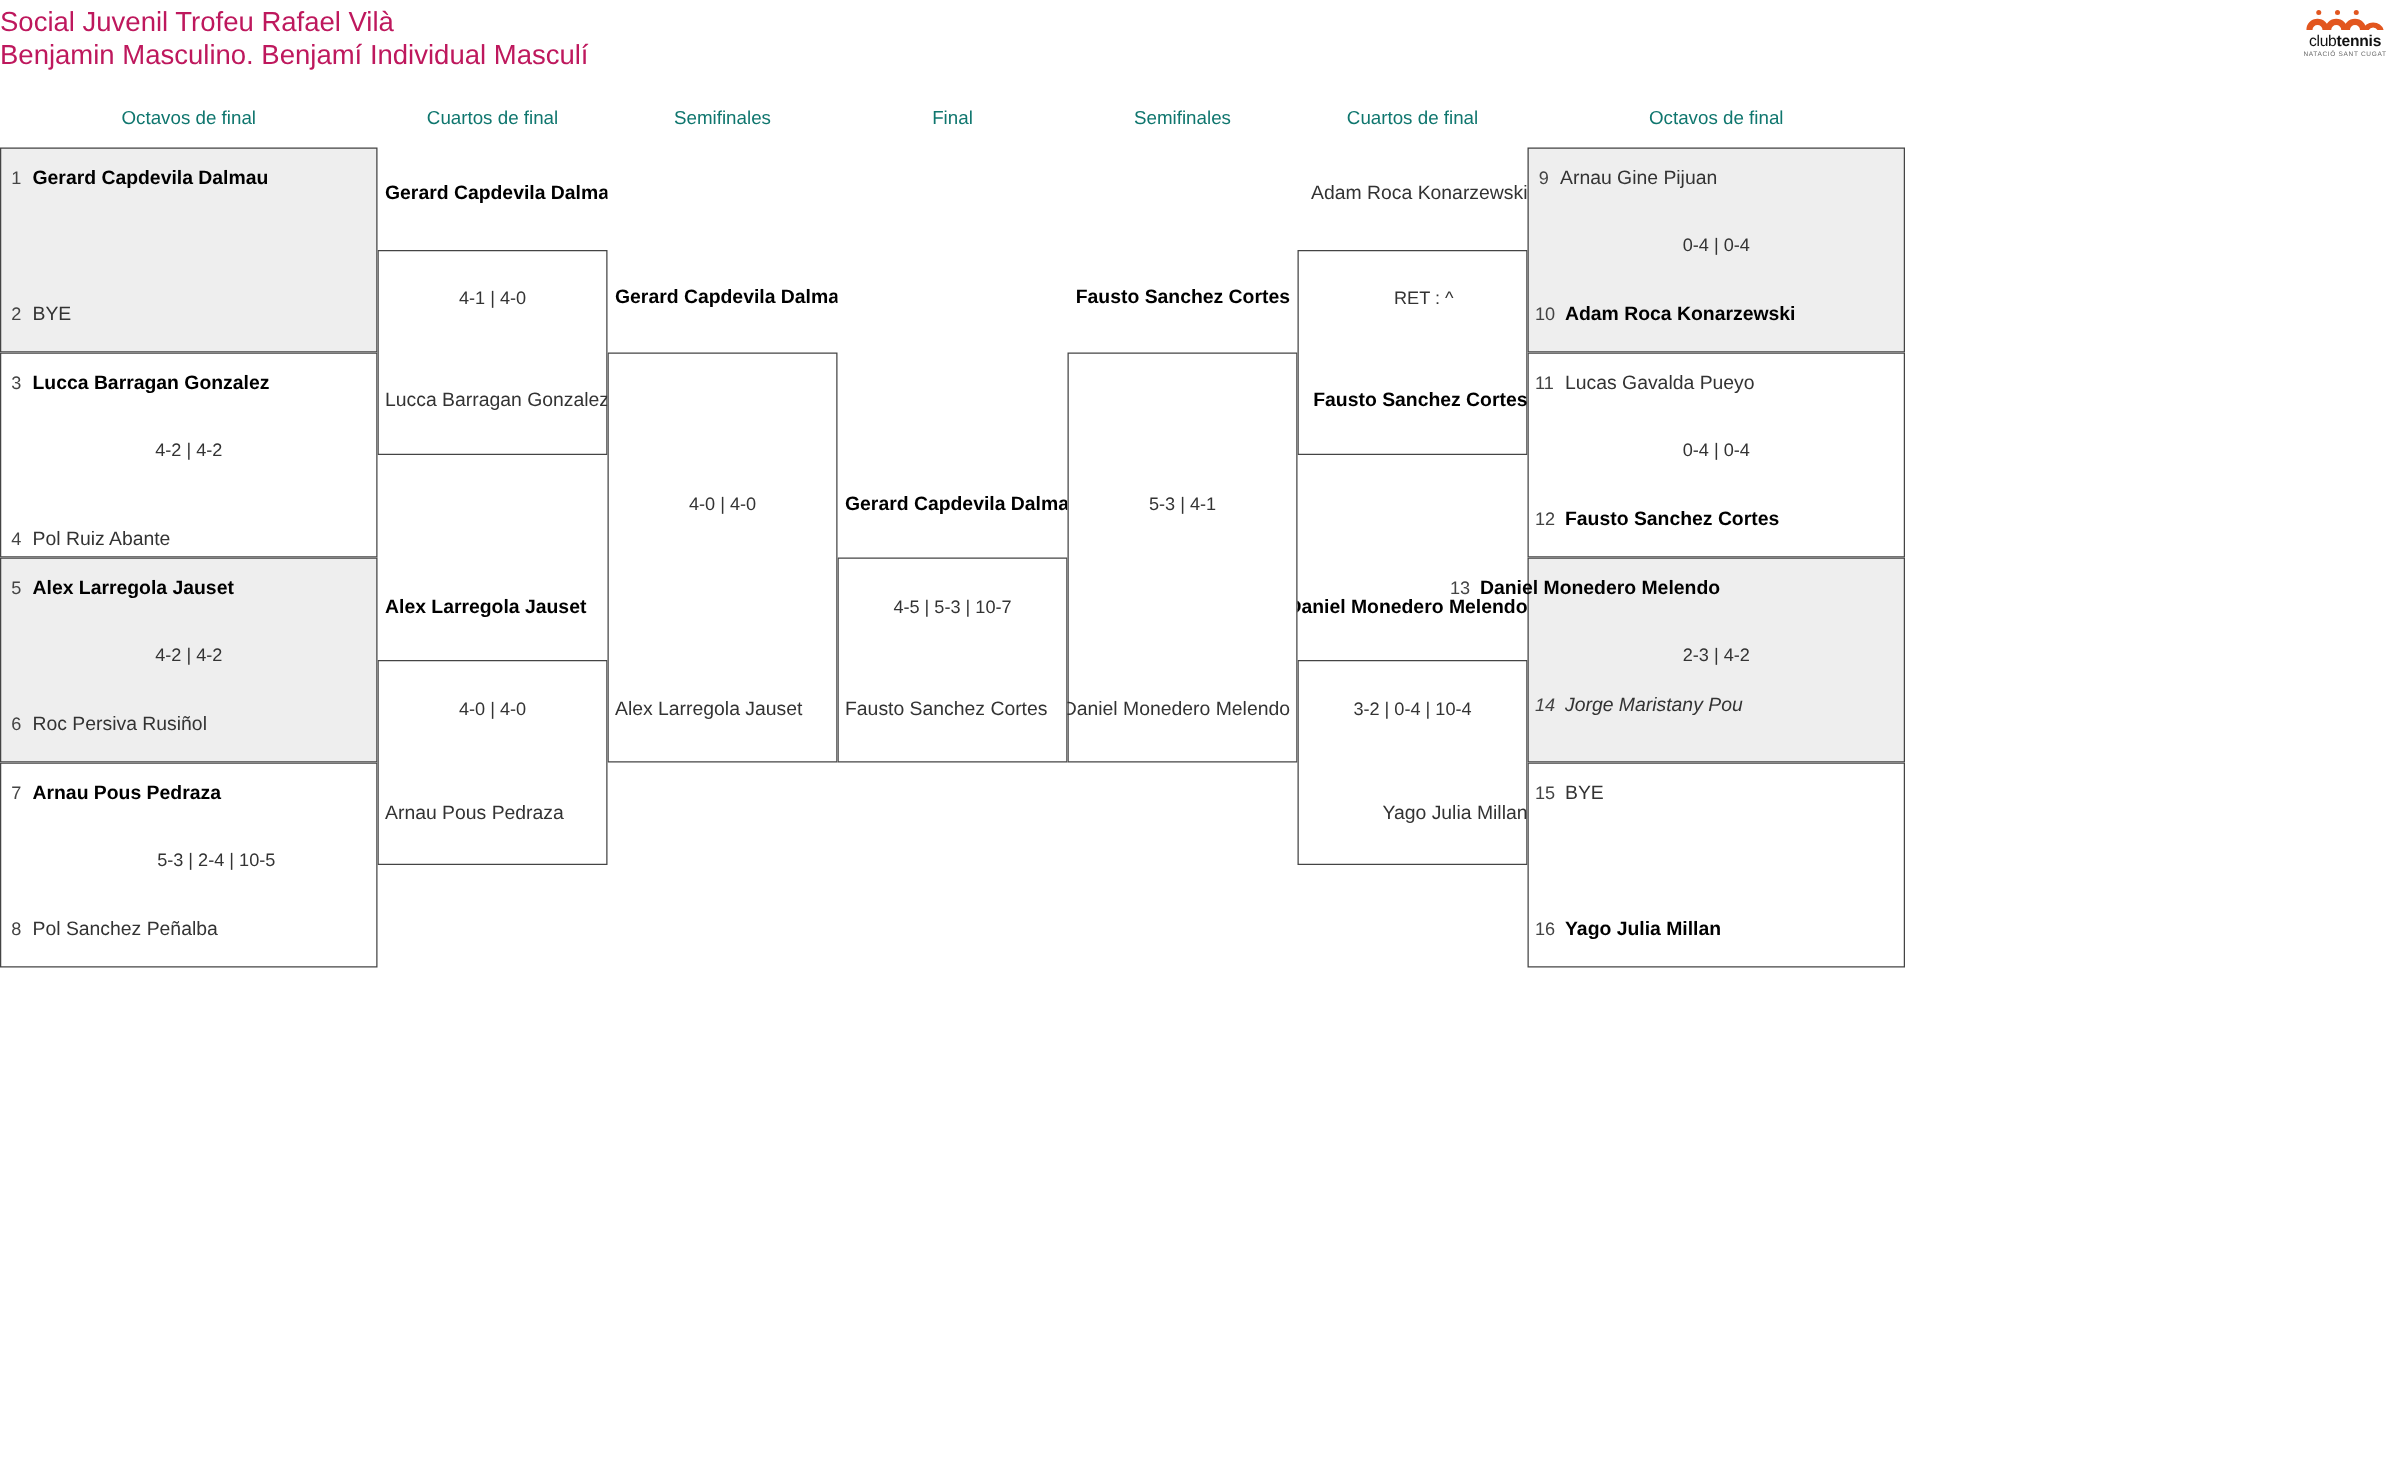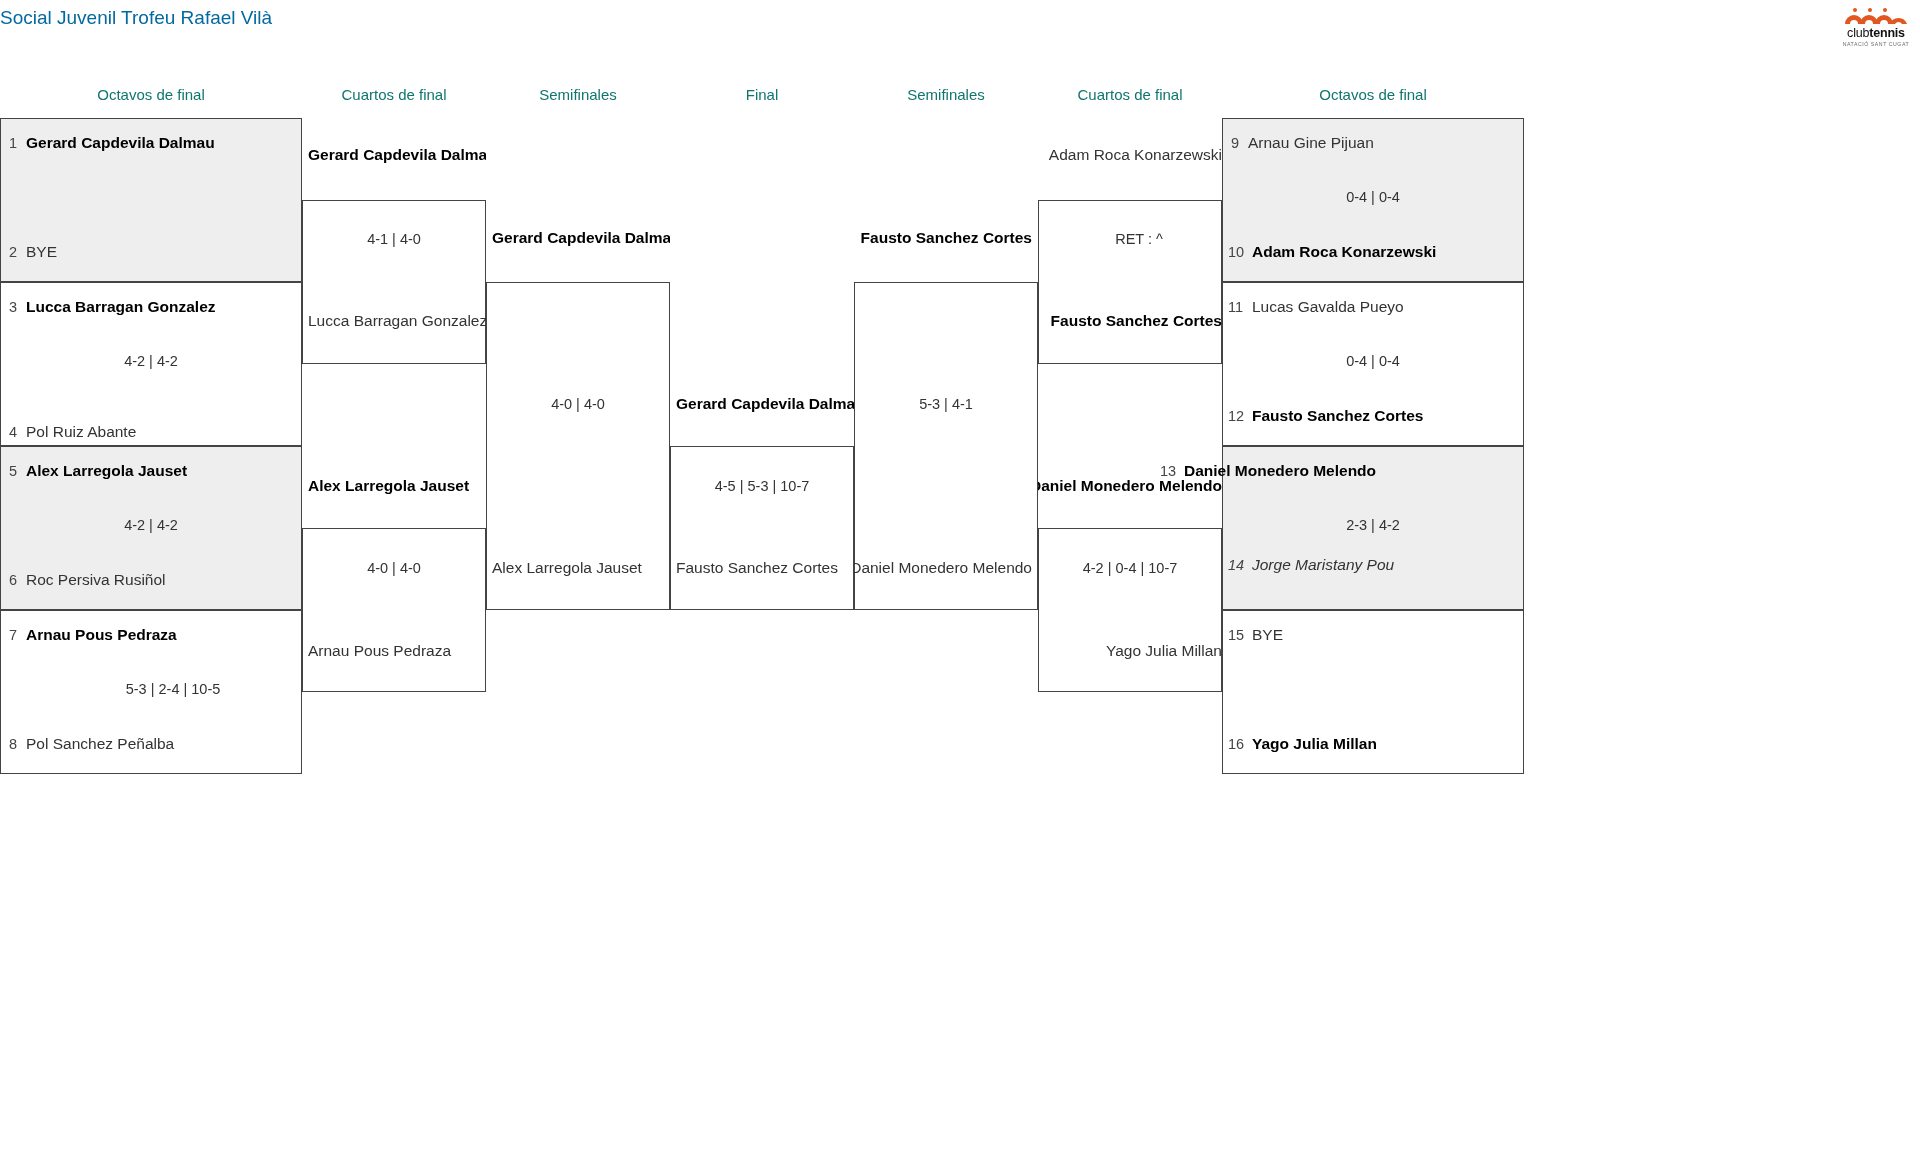--- a/index.html
+++ b/index.html
@@ -9,21 +9,21 @@
     background: #ffffff;
     font-family: "Liberation Sans", "DejaVu Sans", sans-serif;
     color: #1a1a1a;
     overflow: hidden;
   }
   #root { position: relative; width: 1920px; height: 1166px; }
 
   
   .title-block {
     position: absolute; left: 0px; top: 5px;
-    font-size: 19px; line-height: 26px; font-weight: 400; color: #0369a1;
+    font-size: 22px; line-height: 26px; font-weight: 400; color: #be185d;
     white-space: nowrap;
   }
   .title-line { display: block; }
 
   .logo {
     position: absolute; right: 6px; top: 6px;
     width: 76px; height: 46px;
     display: flex; flex-direction: column; align-items: center; justify-content: flex-start;
   }
   .logo-mark { width: 62px; height: 20px; display:block; }
@@ -81,20 +81,21 @@
   .nm.win { font-weight: 700; color: #000; }
   .nm.lose { font-weight: 400; color: #333; }
 </style>
 </head>
 <body>
 
 <div id="root">
 
   <div class="title-block">
     <span class="title-line">Social Juvenil Trofeu Rafael Vilà</span>
+    <span class="title-line">Benjamin Masculino. Benjamí Individual Masculí</span>
   </div>
 
   <div class="logo">
     <svg class="logo-mark" viewBox="0 0 62 20">
       <g fill="#E2561F">
         <path d="M0 18 A9 9 0 0 1 18 18 L13 18 A4 4 0 0 0 5 18 Z"></path>
         <path d="M15 18 A9 9 0 0 1 33 18 L28 18 A4 4 0 0 0 20 18 Z"></path>
         <path d="M30 18 A9 9 0 0 1 48 18 L43 18 A4 4 0 0 0 35 18 Z"></path>
         <path d="M45 18 A9 9 0 0 1 62 18 L57 18 A4 4 0 0 0 50 18 Z"></path>
         <rect x="8" y="2" width="4" height="4" rx="2"></rect>
@@ -194,21 +195,21 @@
     <span class="nm win" style="right:0;top:0;">Fausto Sanchez Cortes</span>
     </div>
   <div class="clipwin" style="left:1038px; top:477px; width:184px; height:20px;">
     <span class="nm win" style="right:0;top:0;">Daniel Monedero Melendo</span>
     </div>
   <div class="clipwin" style="left:1038px; top:642px; width:184px; height:20px;">
     <span class="nm lose" style="right:0;top:0;">Yago Julia Millan</span>
     </div>
 
   <div class="score" style="left:1038px; top:231px; width:202px;">RET : ^</div>
-  <div class="score" style="left:1038px; top:560px; width:184px;">4-2 | 0-4 | 10-7</div>
+  <div class="score" style="left:1038px; top:560px; width:184px;">3-2 | 0-4 | 10-4</div>
 
   <div class="box shaded" style="left:1222px; top:118px; width:302px; height:164px;"></div>
   <div class="box" style="left:1222px; top:282px; width:302px; height:164px;"></div>
   <div class="box shaded" style="left:1222px; top:446px; width:302px; height:164px;"></div>
   <div class="box" style="left:1222px; top:610px; width:302px; height:164px;"></div>
 
   <div class="slot lose" style="left:1231px; top:134px;"><span class="seedno">9</span><span>Arnau Gine Pijuan</span></div>
   <div class="slot win" style="left:1228px; top:243px;"><span class="seedno" style="min-width:24px">10</span><span>Adam Roca Konarzewski</span></div>
   <div class="slot lose" style="left:1228px; top:298px;"><span class="seedno" style="min-width:24px">11</span><span>Lucas Gavalda Pueyo</span></div>
   <div class="slot win" style="left:1228px; top:407px;"><span class="seedno" style="min-width:24px">12</span><span>Fausto Sanchez Cortes</span></div>

